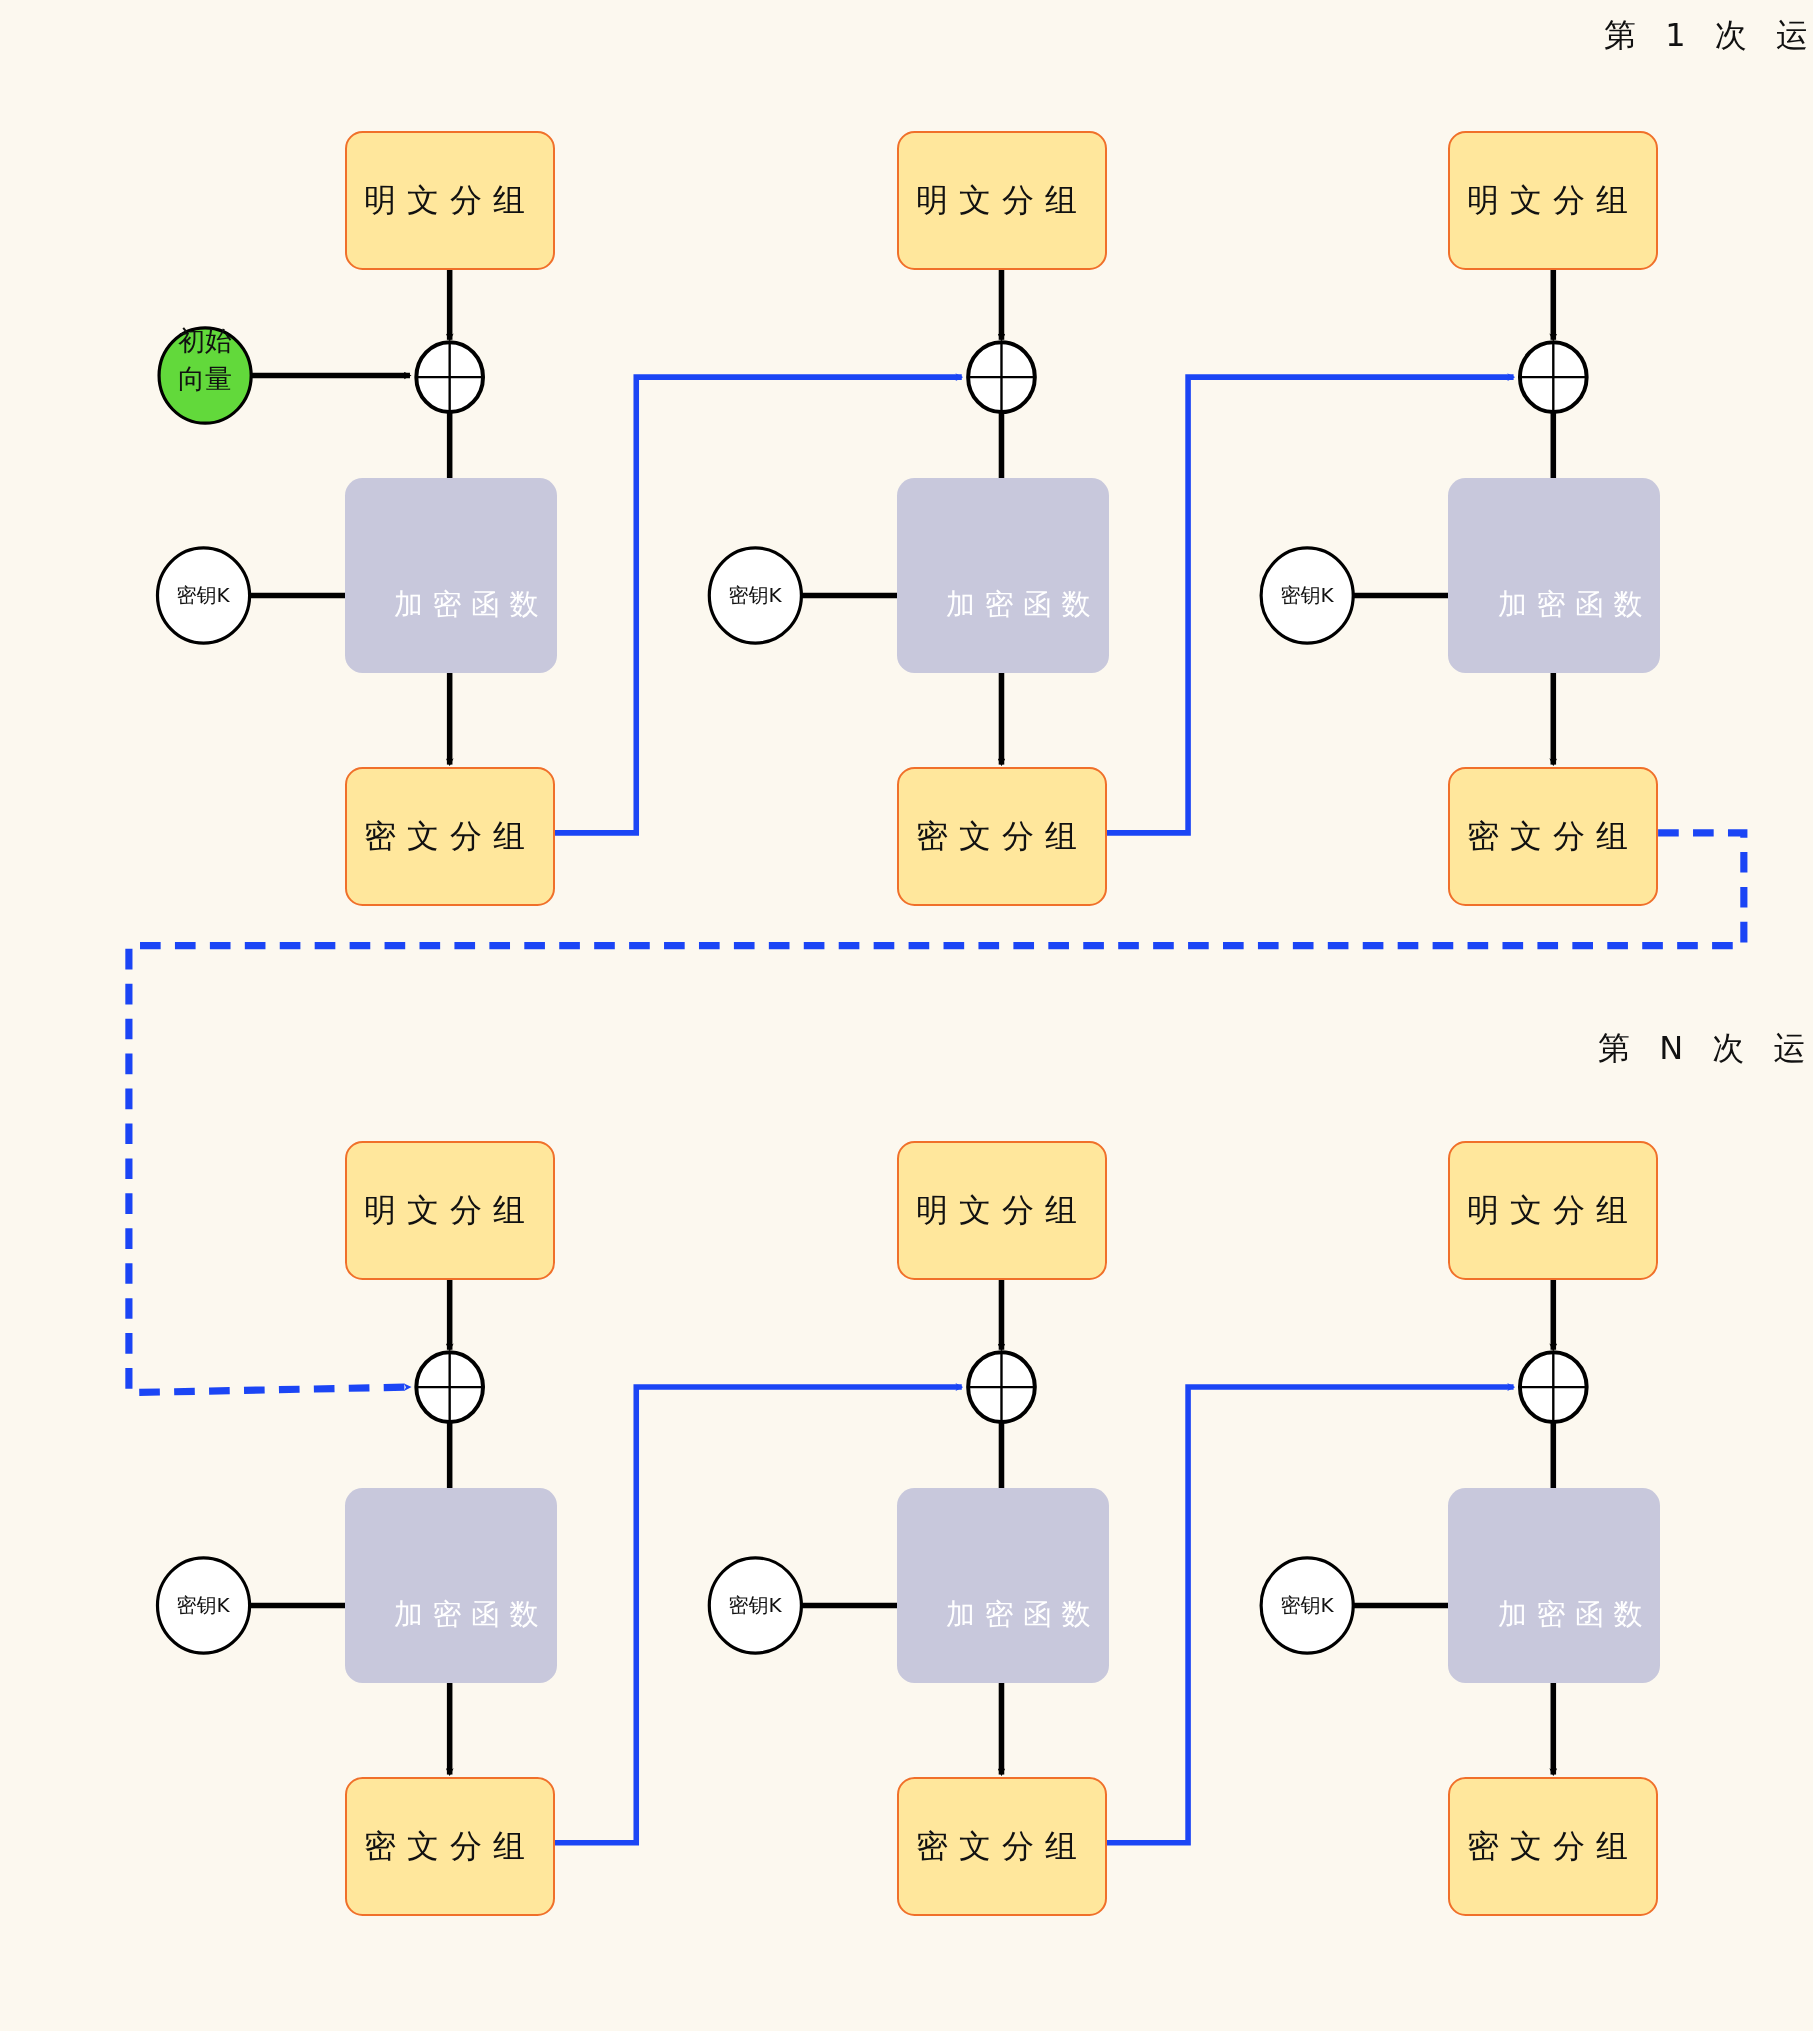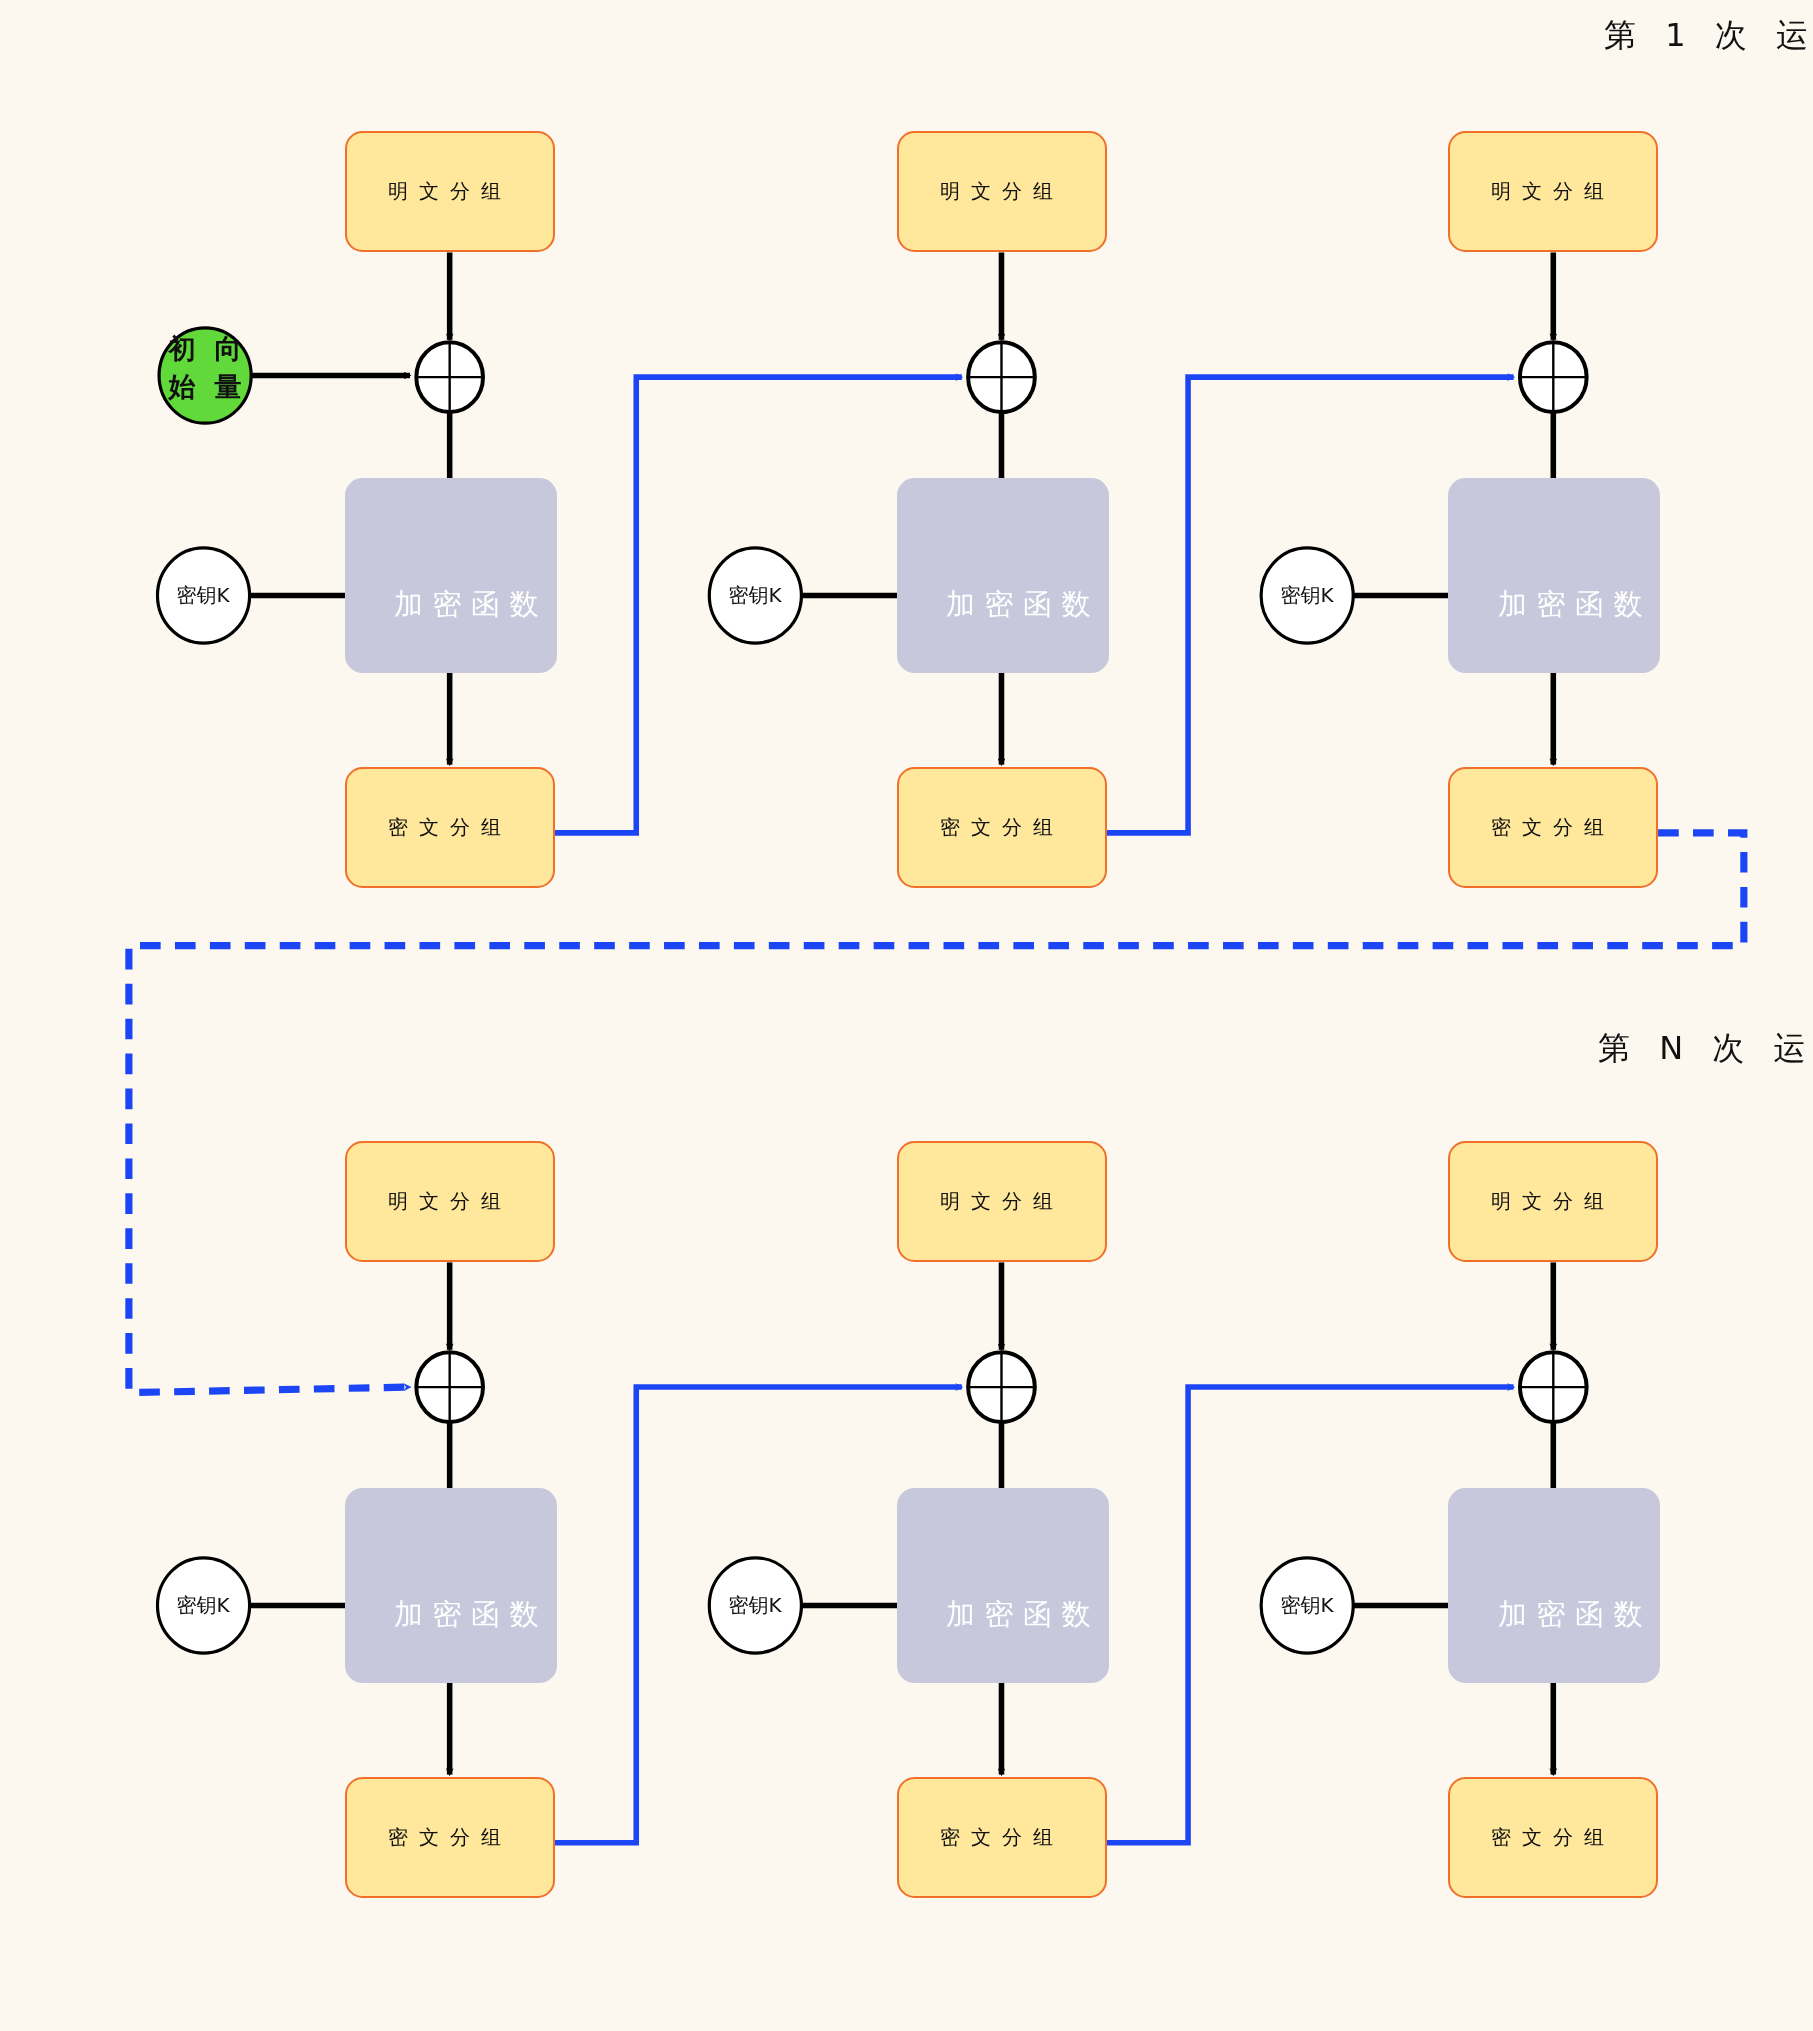--- a/index.html
+++ b/index.html
@@ -1,22 +1,22 @@
 <!DOCTYPE html>
 <html style="font-size:12.7px"><head>
 <meta charset="utf-8">
 <style>
   html, body { margin:0; padding:0; }
   body { width:1814px; height:2031px; background:#fcf8ef; position:relative; overflow:hidden;
          font-family:"DejaVu Sans","Liberation Sans",sans-serif; }
   svg#diagram { position:absolute; left:0; top:0; }
   .title { position:absolute; font-size:32px; color:#111; letter-spacing:9.5px; white-space:nowrap; }
-  .box { position:absolute; width:210px; height:121px; background:#ffe79c; border:2.4px solid #f0702a;
+  .box { position:absolute; width:210px; height:139px; background:#ffe79c; border:2.4px solid #f0702a;
          border-radius:17.5px; box-sizing:border-box; display:flex; align-items:center; justify-content:center;
-         font-size:20px; color:#111; letter-spacing:11px; }
+         font-size:32px; color:#111; letter-spacing:11px; }
   .encbg { position:absolute; width:212px; height:195px; background:#c8c8dc; border-radius:17.5px; }
   .enclabel { position:absolute; font-size:29px; color:#fff; letter-spacing:9.5px; white-space:nowrap;margin-top:8px; }
   .circle-label { position:absolute; display:flex; align-items:center; justify-content:center;
                   text-align:center; color:#111; }
   .key-label { font-size:20px; }
   .iv-label { font-size:27px; line-height:38px; }
 </style>
 </head>
 <body>
 
@@ -121,18 +121,18 @@
     <div class="encbg" style="left:897px; top:1488px;"></div>
     <div class="enclabel" style="left:946px; top:1587px;">加密函数</div>
     <div class="box" style="left:897px; top:1141px;">明文分组</div>
     <div class="box" style="left:897px; top:1777px;">密文分组</div>
     <div class="circle-label key-label" style="left:709px; top:1558px; width:92px; height:95px;">密钥K</div>
     <div class="encbg" style="left:1448px; top:1488px;"></div>
     <div class="enclabel" style="left:1498px; top:1587px;">加密函数</div>
     <div class="box" style="left:1448px; top:1141px;">明文分组</div>
     <div class="box" style="left:1448px; top:1777px;">密文分组</div>
     <div class="circle-label key-label" style="left:1261px; top:1558px; width:92px; height:95px;">密钥K</div>
-    <div class="circle-label iv-label" style="left:159px; top:320px; width:92px; height:95px; font-weight:bold;">
+    <div class="circle-label iv-label" style="left:159px; top:312px; width:92px; height:95px; flex-direction:column;">
       <span>初始</span>
       <span>向量</span>
     </div>
   </div>
 
 
 </body></html>

